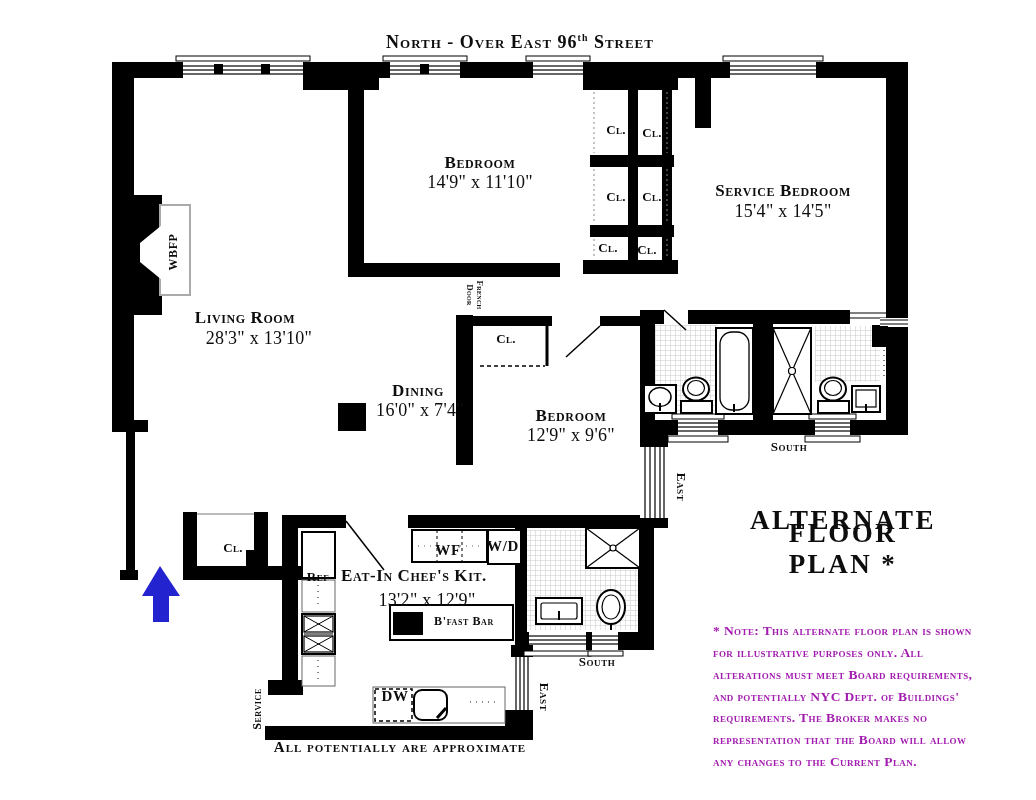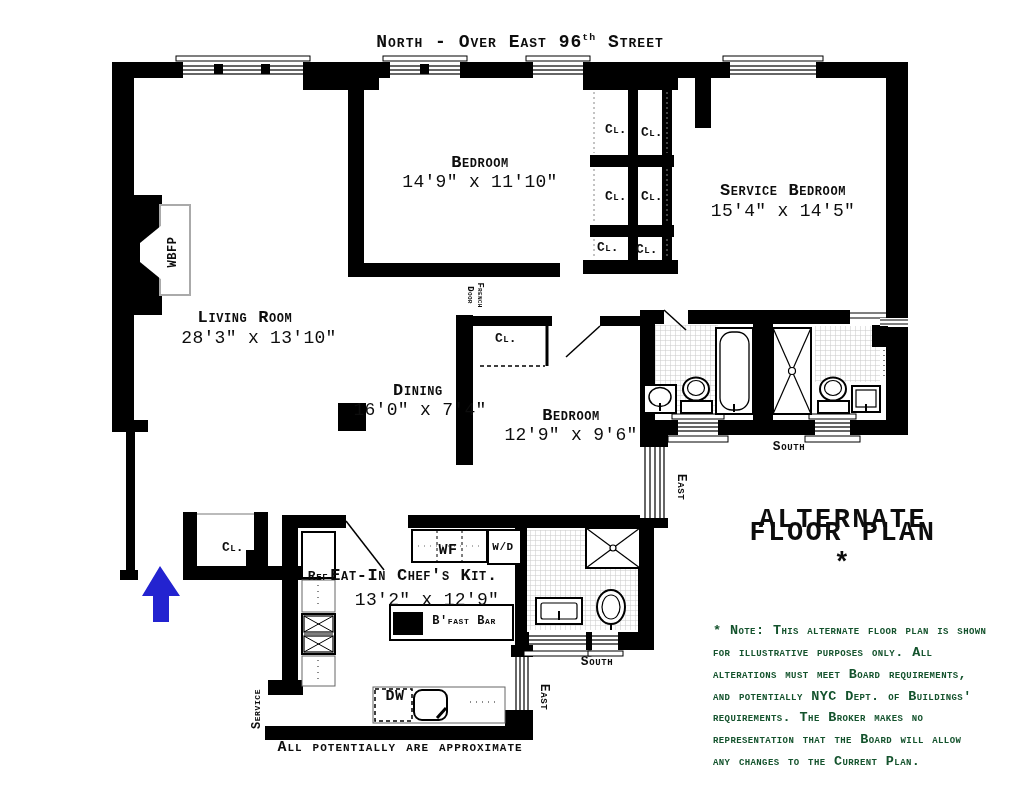--- a/index.html
+++ b/index.html
@@ -1,32 +1,32 @@
 <!DOCTYPE html>
 <html><head>
 <meta charset="utf-8">
 <style>
   html,body{margin:0;padding:0;background:#fff}
   #stage{position:relative;width:1036px;height:800px;background:#fff;overflow:hidden;
-         font-family:Liberation Mono, monospace;color:#111}
+         font-family:Liberation Serif, serif;color:#111}
   #plan-svg{position:absolute;left:0;top:0}
   .lbl{position:absolute;transform:translate(-50%,-50%);font-weight:700;font-variant:small-caps;
        letter-spacing:.6px;white-space:pre-line;line-height:1.15;text-align:center;color:#0d0d0d}
   .dims{font-weight:400;font-variant:normal;letter-spacing:.3px}
   .rot90{transform:translate(-50%,-50%) rotate(90deg)}
   .rotn90{transform:translate(-50%,-50%) rotate(-90deg)}
   .hdr{font-size:18px;letter-spacing:1px}
   .hdr sup{font-size:.55em;font-variant:normal}
   .room{font-size:17px}
   .dimtx{font-size:18px}
   .cl{font-size:13px;letter-spacing:.3px}
   .fix{font-size:13px}
   .title-line{font-size:27px;letter-spacing:2.5px;font-variant:normal}
   .note-box{position:absolute;transform:none;text-align:left;font-weight:700;font-variant:small-caps;
-            font-size:13.5px;line-height:1.62;letter-spacing:.4px;white-space:pre-line;color:#14532d}
+            font-size:13.5px;line-height:1.62;letter-spacing:.4px;white-space:pre-line;color:#a21caf}
   .footer{font-size:15px;letter-spacing:1px}
 </style>
 </head>
 <body>
 
 <div id="stage">
 
 <svg id="plan-svg" width="1036" height="800" viewBox="0 0 1036 800">
   <defs>
     <pattern id="tile" width="5" height="5" patternUnits="userSpaceOnUse">
@@ -297,21 +297,21 @@
   <div class="lbl cl" style="left:616px;top:197px">Cl.</div>
   <div class="lbl cl" style="left:652px;top:197px">Cl.</div>
   <div class="lbl cl" style="left:608px;top:248px">Cl.</div>
   <div class="lbl cl" style="left:647px;top:250px">Cl.</div>
   <div class="lbl cl" style="left:506px;top:339px">Cl.</div>
   <div class="lbl cl" style="left:233px;top:548px">Cl.</div>
 
   <div class="lbl rotn90" style="left:174px;top:252px;font-size:12px;font-variant:normal">WBFP</div>
   <div class="lbl fix" style="left:318px;top:577px">Ref</div>
   <div class="lbl" style="left:448px;top:551px;font-size:15px;font-variant:normal">WF</div>
-  <div class="lbl" style="left:503px;top:547px;font-size:11px;font-variant:normal">W/D</div>
+  <div class="lbl" style="left:503px;top:547px;font-size:15px;font-variant:normal">W/D</div>
   <div class="lbl" style="left:395px;top:697px;font-size:15px;font-variant:normal">DW</div>
   <div class="lbl" style="left:464px;top:622px;font-size:12px">B'fast Bar</div>
 
   <div class="lbl rot90" style="left:475px;top:295px;font-size:9px;letter-spacing:.3px">French
 Door</div>
   <div class="lbl fix" style="left:789px;top:447px">South</div>
   <div class="lbl fix" style="left:597px;top:662px">South</div>
   <div class="lbl fix rot90" style="left:681px;top:487px">East</div>
   <div class="lbl fix rot90" style="left:544px;top:697px">East</div>
   <div class="lbl rotn90" style="left:258px;top:709px;font-size:12px">Service</div>

